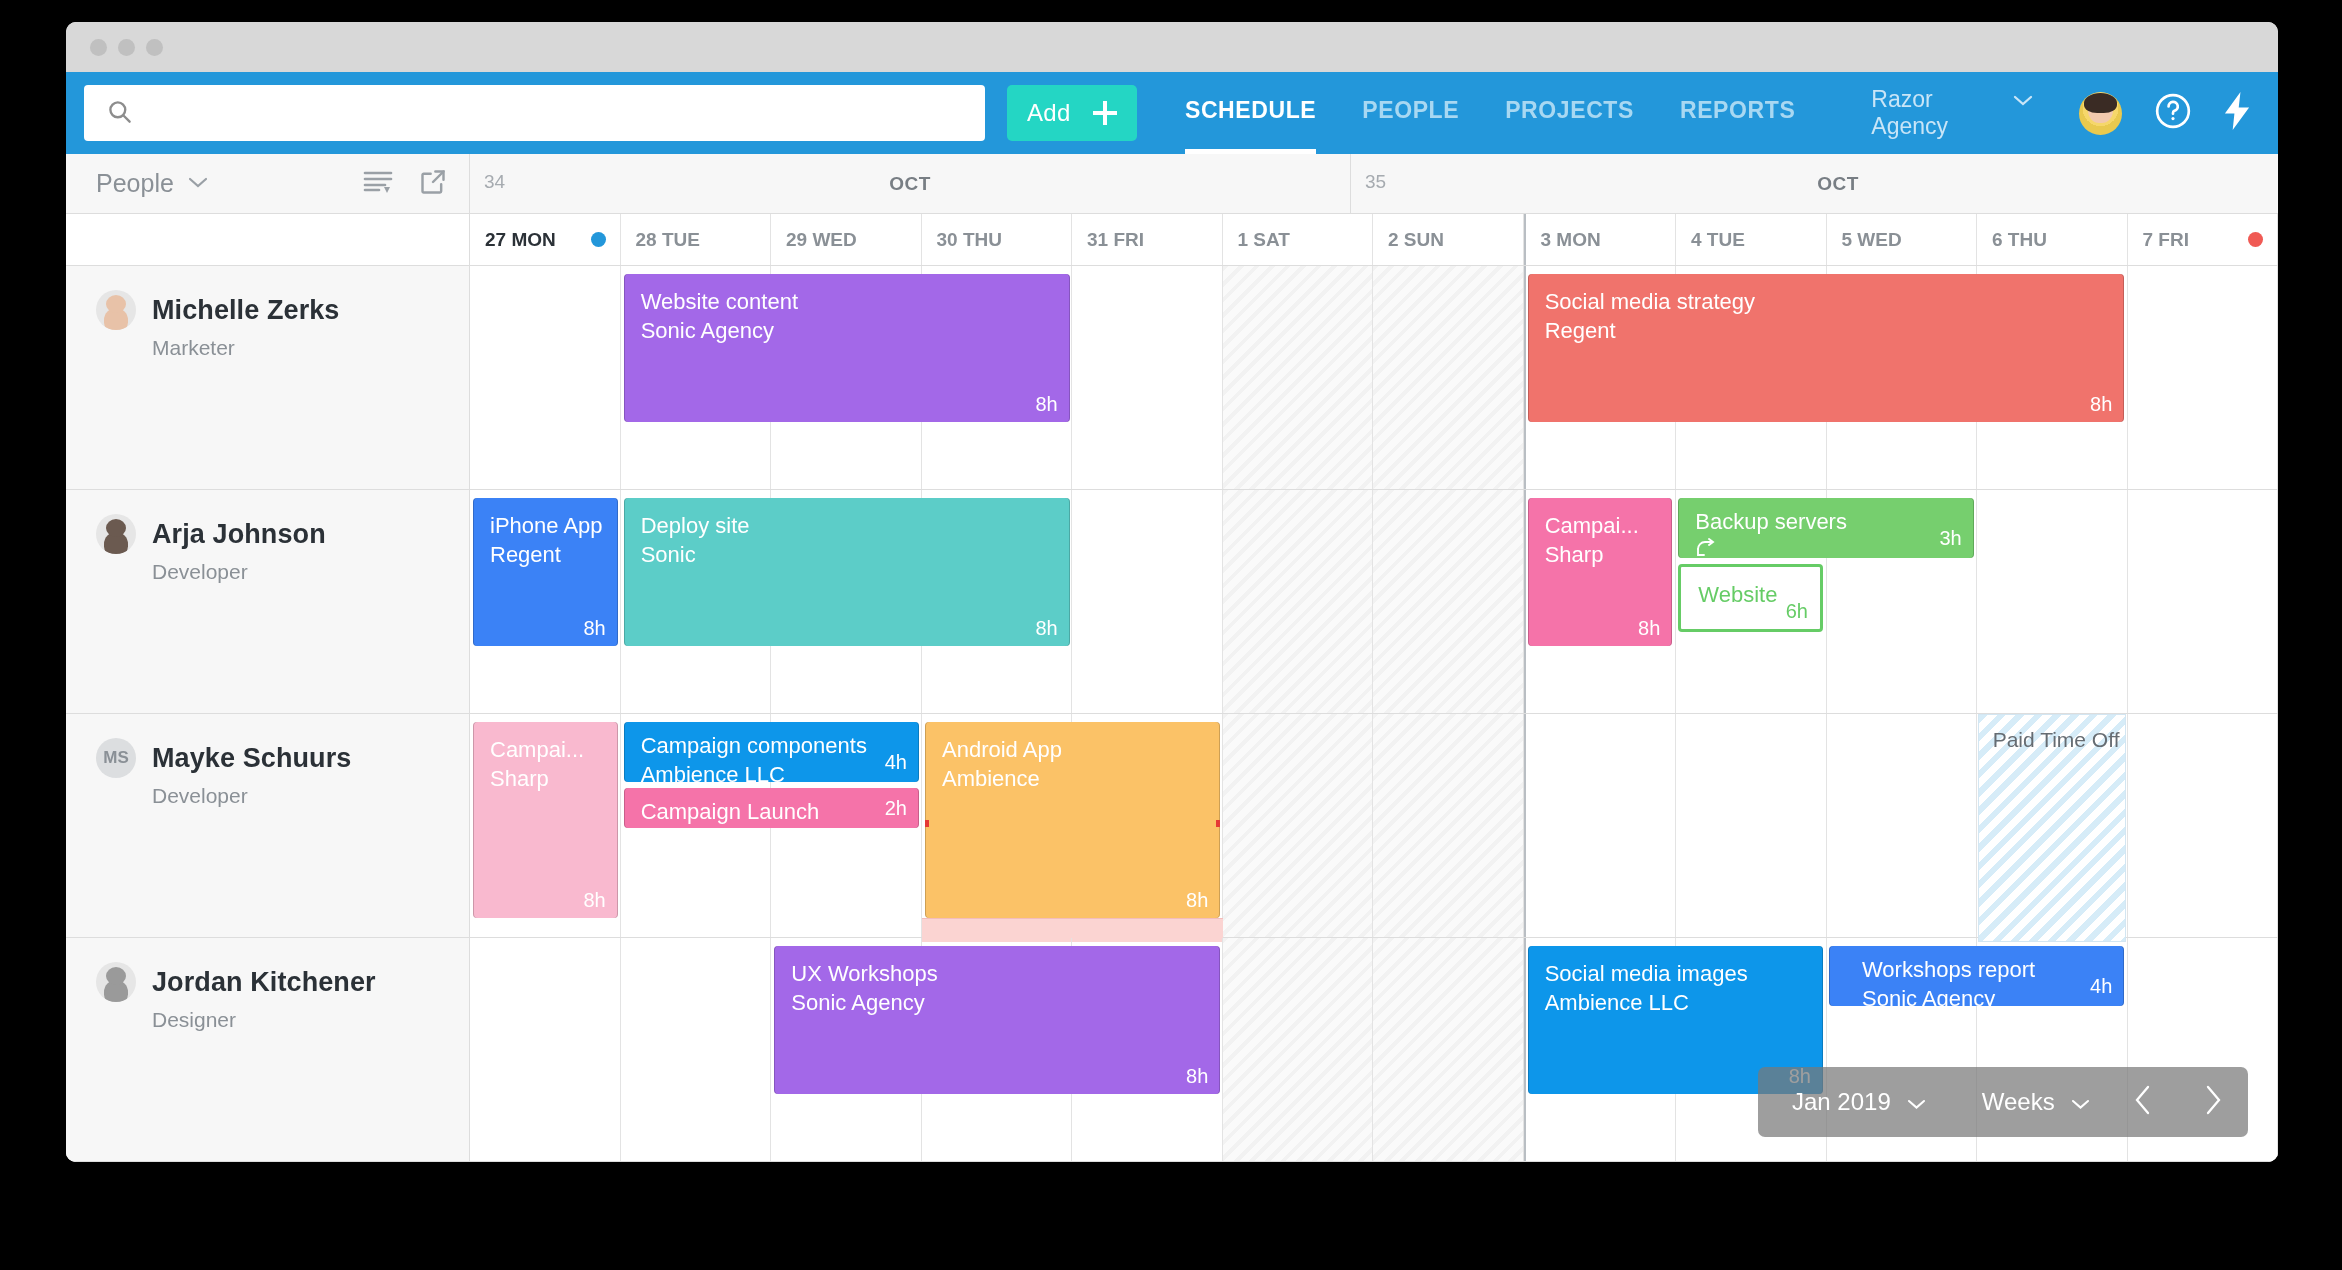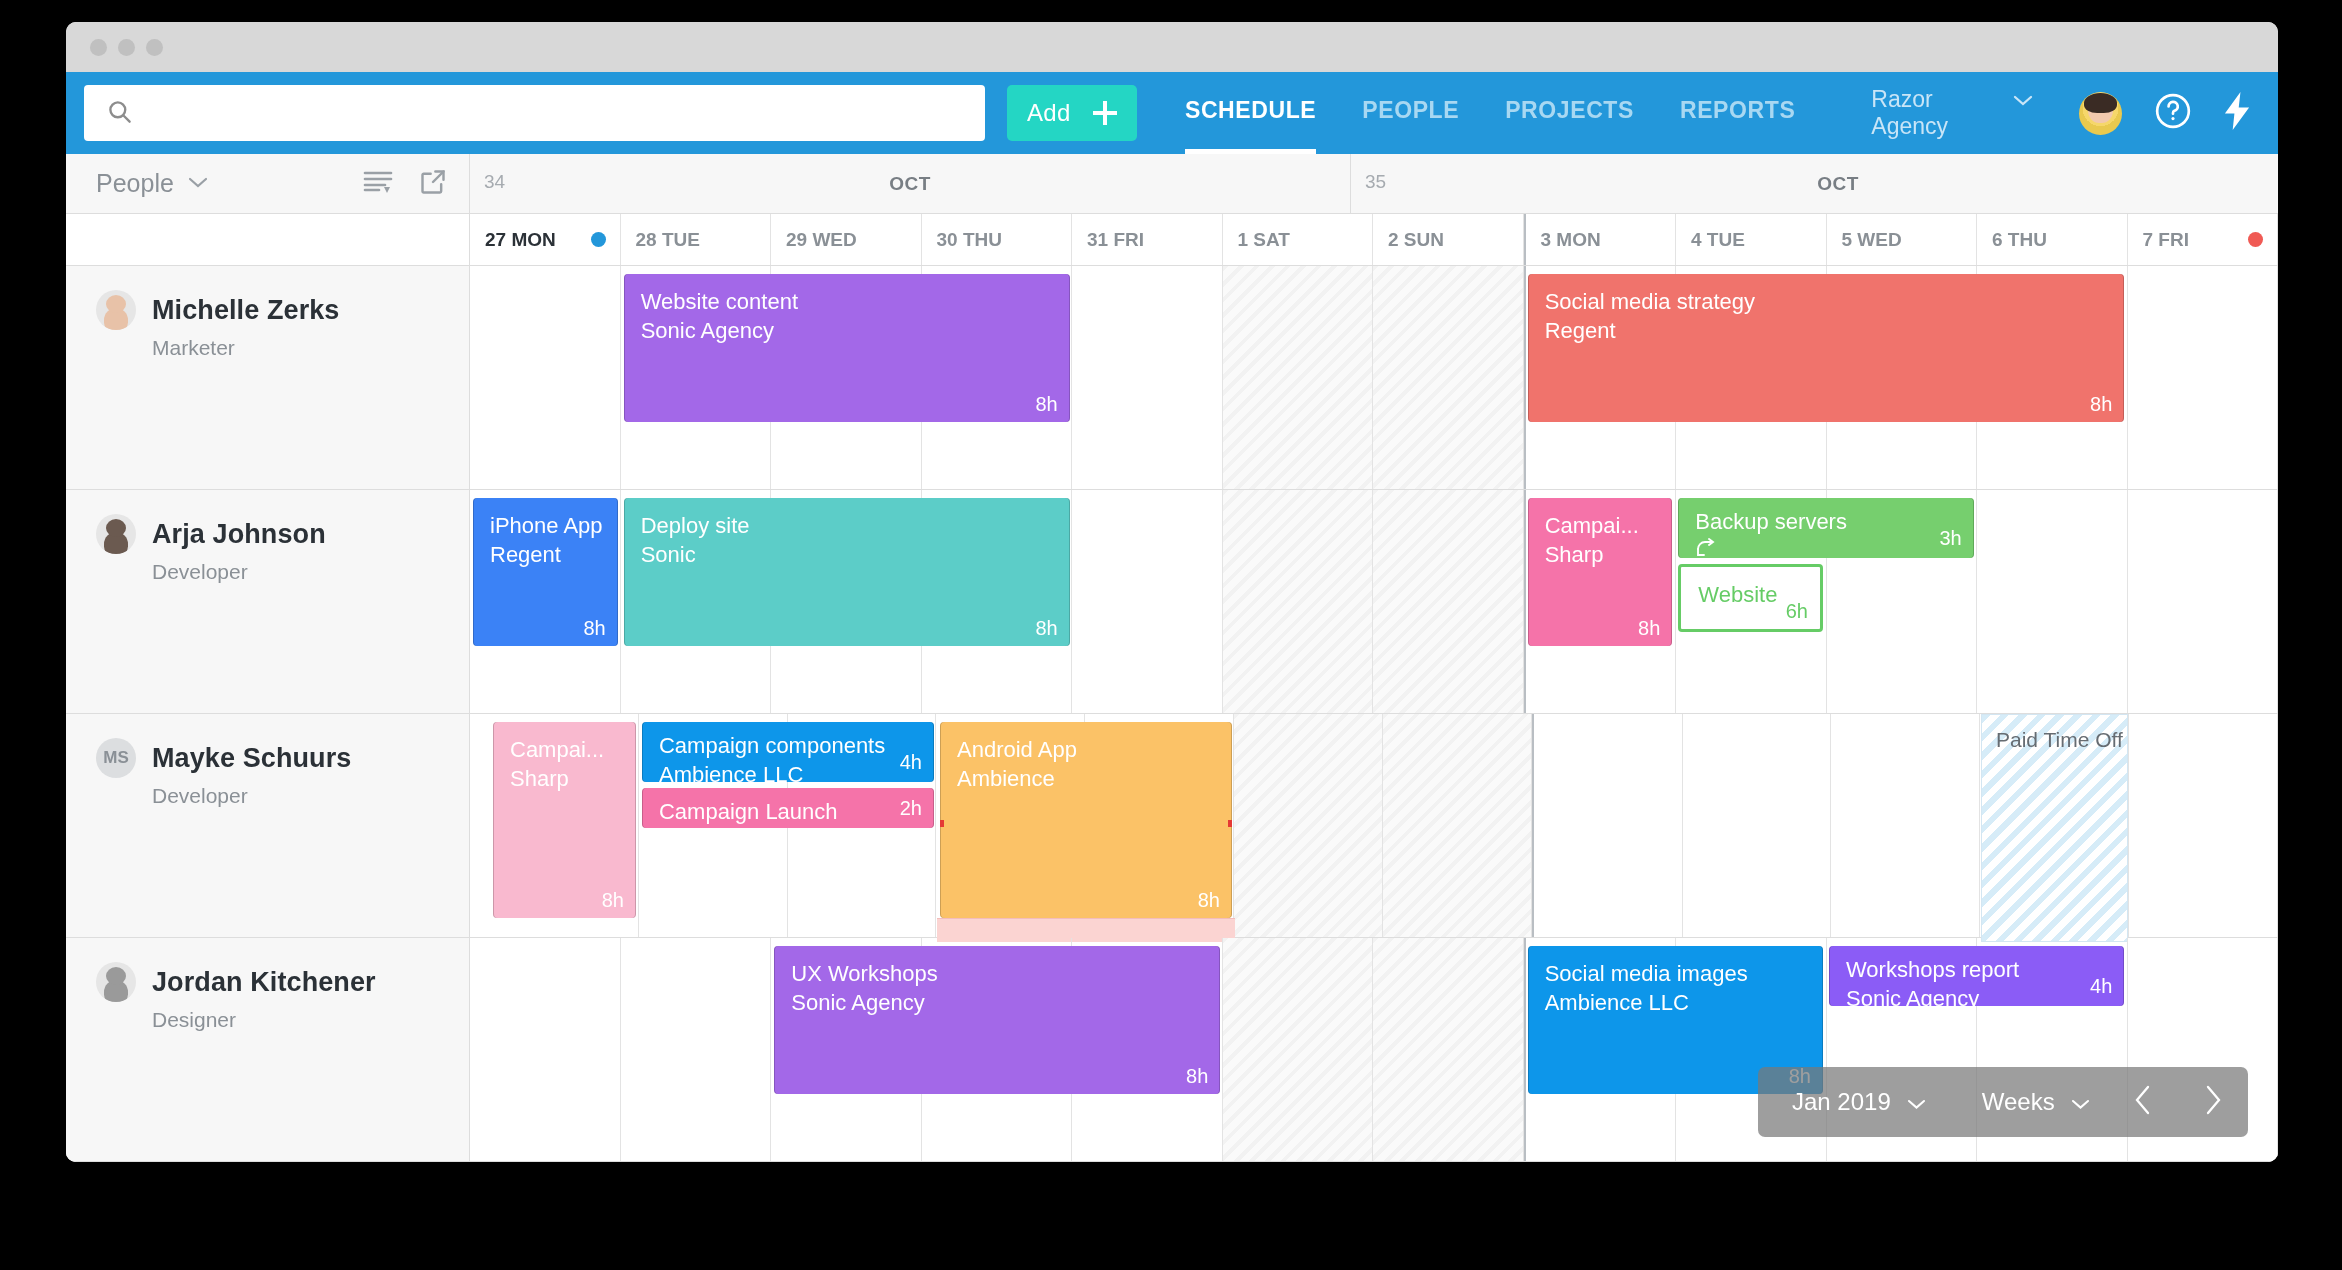--- a/index.html
+++ b/index.html
@@ -410,21 +410,21 @@
                 </svg></div>
               <div class="hrs">3h</div>
             </div>
             <div class="blk ghost" style="left: calc(66.6667% + 3px); width: calc(8.33333% - 6px); top: 74px; height: 68px; color: rgb(102, 204, 102);">
               <div class="ttl">Website</div>
               <div class="hrs">6h</div>
             </div>
           </div>
         </div>
       </div>
-      <div class="row" style="height: 224px; gap: 20px;">
+      <div class="row" style="height: 224px;">
         <div class="person">
           <div class="person-top">
             <div class="pavatar initials">
               <span>MS</span>
             </div>
             <span class="pname">Mayke Schuurs</span>
           </div>
           <div class="prole">Developer</div>
         </div>
         <div class="lane">
@@ -497,21 +497,21 @@
             <div class="blk" style="left: calc(16.6667% + 3px); width: calc(25% - 6px); top: 8px; height: 148px; background: rgb(163, 104, 232); color: rgb(255, 255, 255);">
               <div class="ttl">UX Workshops</div>
               <div class="sub">Sonic Agency</div>
               <div class="hrs">8h</div>
             </div>
             <div class="blk" style="left: calc(58.3333% + 3px); width: calc(16.6667% - 6px); top: 8px; height: 148px; background: rgb(13, 150, 234); color: rgb(255, 255, 255);">
               <div class="ttl">Social media images</div>
               <div class="sub">Ambience LLC</div>
               <div class="hrs">8h</div>
             </div>
-            <div class="blk compact" style="left: calc(75% + 3px); width: calc(16.6667% - 6px); top: 8px; height: 60px; background: #8b5cf6; color: rgb(255, 255, 255);">
+            <div class="blk compact" style="left: calc(75% + 3px); width: calc(16.6667% - 6px); top: 8px; height: 60px; background: #3b82f6; color: rgb(255, 255, 255); padding-left: 16px;">
               <div class="ttl">Workshops report</div>
               <div class="sub">Sonic Agency</div>
               <div class="hrs">4h</div>
             </div>
           </div>
         </div>
       </div>
     </div>
 
   <div id="bottom-bar">

